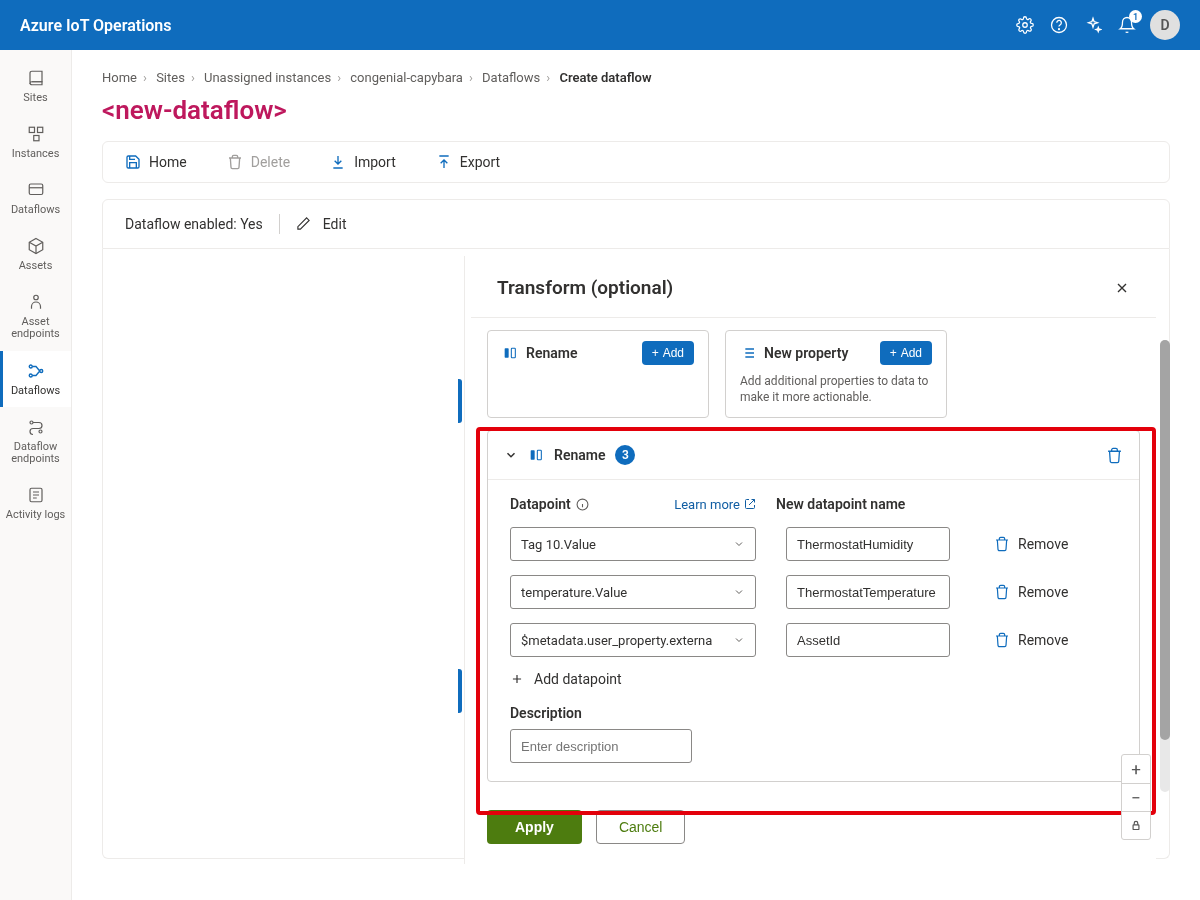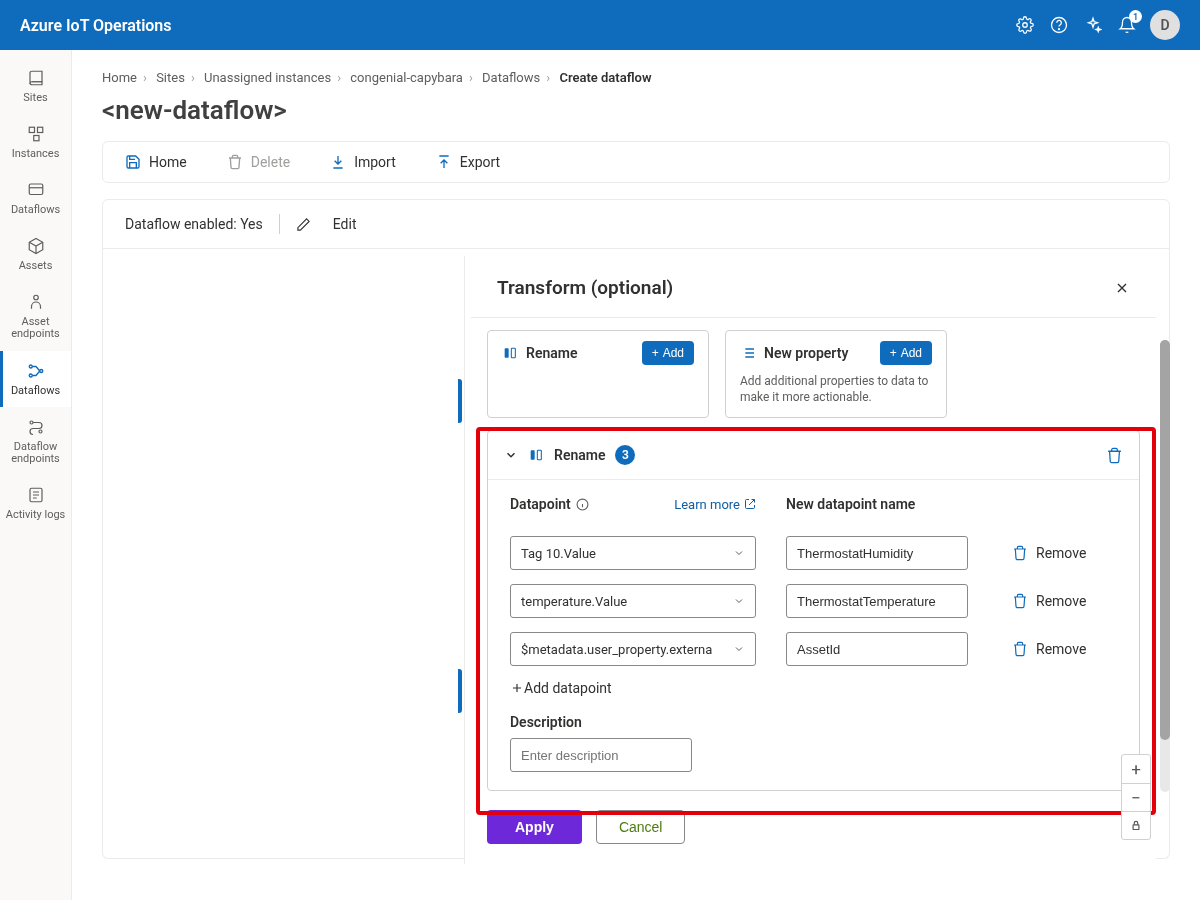--- a/index.html
+++ b/index.html
@@ -16,30 +16,30 @@
   .leftnav { width:72px; background:#faf9f8; border-right:1px solid #edebe9; display:flex; flex-direction:column; padding-top:8px; }
   .nav-item { display:flex; flex-direction:column; align-items:center; justify-content:center; font-size:11px; color:#605e5c; padding:10px 4px; cursor:pointer; gap:4px; text-align:center; line-height:1.1;}
   .nav-item.active { background:#fff; color:#323130; box-shadow: inset 3px 0 0 #0f6cbd; }
   .nav-item .nv-icon { height:20px; display:flex;align-items:center;justify-content:center; }
   
   .main { flex:1; padding: 20px 30px 0 30px; overflow:hidden; position:relative; }
   .breadcrumb { font-size:13px; color:#605e5c; margin-bottom:10px; }
   .breadcrumb .crumb { cursor:pointer; }
   .breadcrumb .crumb.last { color:#323130; font-weight:600; }
   .breadcrumb .sep { margin:0 6px; color:#a19f9d; }
-  .page-title { font-size:26px; font-weight:600; color:#404040; margin: 8px 0 16px 0; }
+  .page-title { font-size:26px; font-weight:600; color:#be185d; margin: 8px 0 16px 0; }
   
   .toolbar { border:1px solid #edebe9; border-radius:6px; padding: 12px 22px; display:flex; align-items:center; gap:40px; margin-bottom:16px; background:#fff;}
   .tool { display:flex; align-items:center; gap:8px; cursor:pointer; font-size:14px; color:#323130;}
   .tool.disabled { color:#a19f9d; cursor:default; }
   .tool .t-icon { display:flex; }
   
   .enabled-row { border:1px solid #edebe9; border-radius:6px 6px 0 0; padding: 14px 22px; display:flex; align-items:center; gap:16px; background:#fff;}
   .divider-v { width:1px; height:20px; background:#d2d0ce; }
-  .mini-link { display:flex; align-items:flex-end; gap:22px; cursor:pointer; }
+  .mini-link { display:flex; align-items:flex-start; gap:12px; cursor:pointer; }
   
   .canvas-frame { border:1px solid #edebe9; border-top:0; border-radius:0 0 6px 6px; height: 610px; display:flex; position:relative; background:#fff;}
   .canvas { flex:1; position:relative; }
   .zoom-ctrl { position:absolute; bottom:18px; right:18px; width:30px; border:1px solid #d2d0ce; border-radius:3px; background:#fff; z-index:2;}
   .zoom-ctrl div { height:28px; display:flex;align-items:center;justify-content:center; font-size:17px; color:#555; cursor:pointer; }
   .zoom-ctrl div + div { border-top:1px solid #d2d0ce; }
   .stub { position:absolute; left:355px; width:4px; height:44px; background:#0f6cbd; border-radius:0 3px 3px 0;}
   
   .panel { position:absolute; right:44px; top:256px; width:692px; height:608px; background:#fff; border-left:1px solid #edebe9; display:flex; flex-direction:column;padding-left:6px; }
   .panel-header { padding: 20px 26px 18px 26px; display:flex; align-items:center; }
@@ -55,39 +55,39 @@
   .opt-card .oc-title { display:flex; align-items:center; gap:8px; font-weight:600;}
   .opt-card .oc-desc { font-size:12px; color:#605e5c; line-height:1.35;}
   .btn { background:#0f6cbd; color:#fff; border:none; border-radius:4px; font-size:12px; padding:5px 10px; display:inline-flex; align-items:center; gap:4px; cursor:pointer;}
   
   .rename-block { border:1px solid #d2d0ce; border-radius:4px; margin-top:12px;  background:#fff;}
   .rb-header { display:flex; align-items:center; gap:10px; padding:14px 16px; border-bottom:1px solid #edebe9;}
   .rb-header .title { font-weight:600; }
   .badge { background:#0f6cbd; color:#fff; border-radius:999px; font-size:12px; min-width:20px; height:20px; display:inline-flex; align-items:center; justify-content:center; font-weight:600;}
   .rb-header .trash { margin-left:auto; color:#0f6cbd; cursor:pointer;}
   .rb-body { padding: 16px 22px 18px 22px; }
-  .cols-head { display:flex; gap:30px; margin-bottom:24px; }
+  .cols-head { display:flex; gap:20px; margin-bottom:15px; }
   .col-dp { width:246px; display:flex; align-items:center; justify-content:space-between;}
   .col-dp .lab { font-weight:600; display:flex; align-items:center; gap:5px;}
   .learn-more { color:#115ea3; font-size:13px; display:inline-flex; align-items:center; gap:4px; cursor:pointer;}
   .col-new { width:182px; font-weight:600;}
   .row { display:flex; align-items:center; gap:30px; margin-bottom:14px;}
   .select, .input { height:34px; border:1px solid #8a8886; border-radius:3px; padding: 0 10px; background:#fff; font-size:13px; color:#323130;}
   .select { width:246px; display:flex; align-items:center; justify-content:space-between; cursor:pointer;}
   .select .sel-txt { white-space:nowrap; overflow:hidden; text-overflow:ellipsis; max-width:200px;}
   .chev { color:#605e5c; }
-  .input { width:182px; }
+  .input { width:164px; }
   .remove { display:flex; align-items:center; gap:8px; color:#323130; cursor:pointer; margin-left:14px;}
   .remove .trash { color:#0f6cbd; }
-  .add-dp { display:flex; align-items:center; margin-top:4px; cursor:pointer; font-size:14px;}
+  .add-dp { display:flex; align-items:center; gap:10px; margin-top:4px; cursor:pointer; font-size:14px;}
   .desc-label { font-weight:600; margin-top:18px; margin-bottom:8px;}
   .desc-input { width:182px; }
   
   .panel-footer { padding: 14px 16px 20px 16px; display:flex; gap:14px;}
-  .btn-primary { background:#6d28d9; color:#fff; border:none; border-radius:4px; font-size:14px; font-weight:600; padding: 8px 28px; cursor:pointer;}
+  .btn-primary { background:#4d7c0f; color:#fff; border:none; border-radius:4px; font-size:14px; font-weight:600; padding: 8px 28px; cursor:pointer;}
   .btn-secondary { background:#fff; color:#4d7c0f; border:1px solid #8a8886; border-radius:4px; font-size:14px; padding:8px 22px; cursor:pointer;}
   
   .highlight { border:4px solid #e3000b; border-radius:4px; position:absolute; pointer-events:none;}
   svg { display:block; }
 </style>
 </head>
 <body>
 
 <div class="topbar">
   <span class="title">Azure IoT Operations</span>

